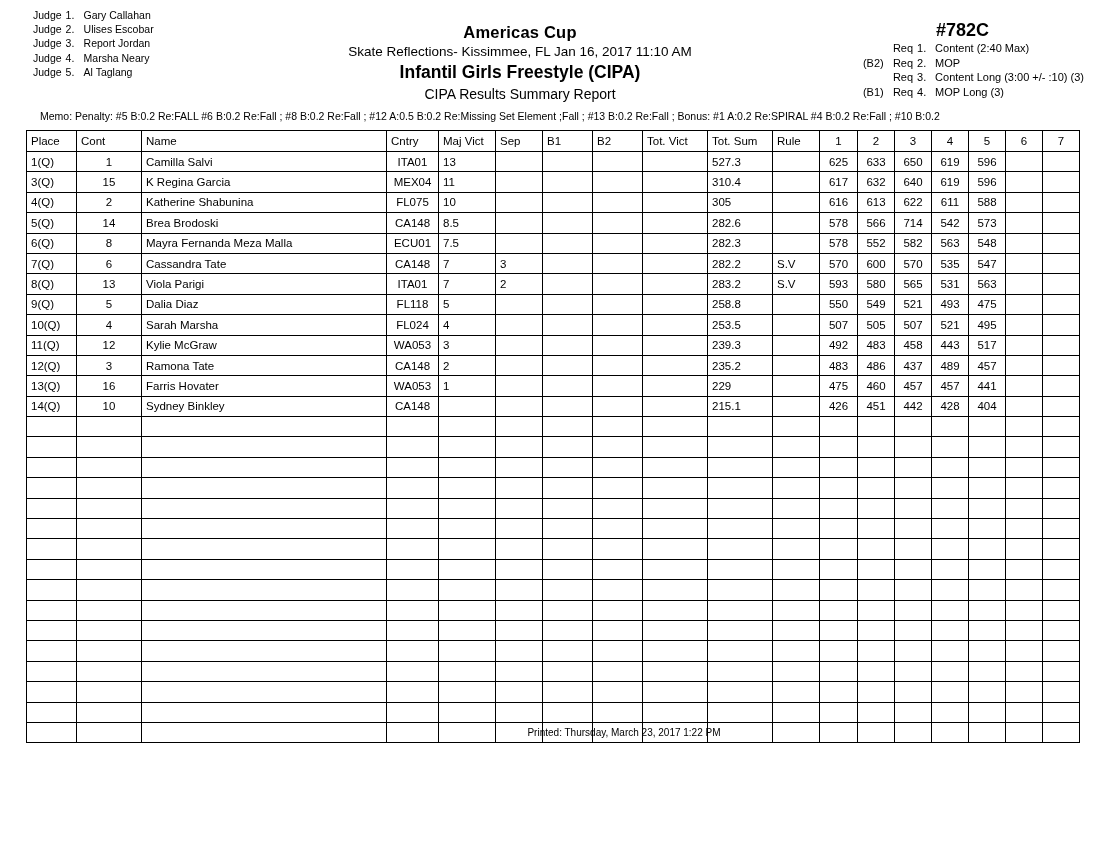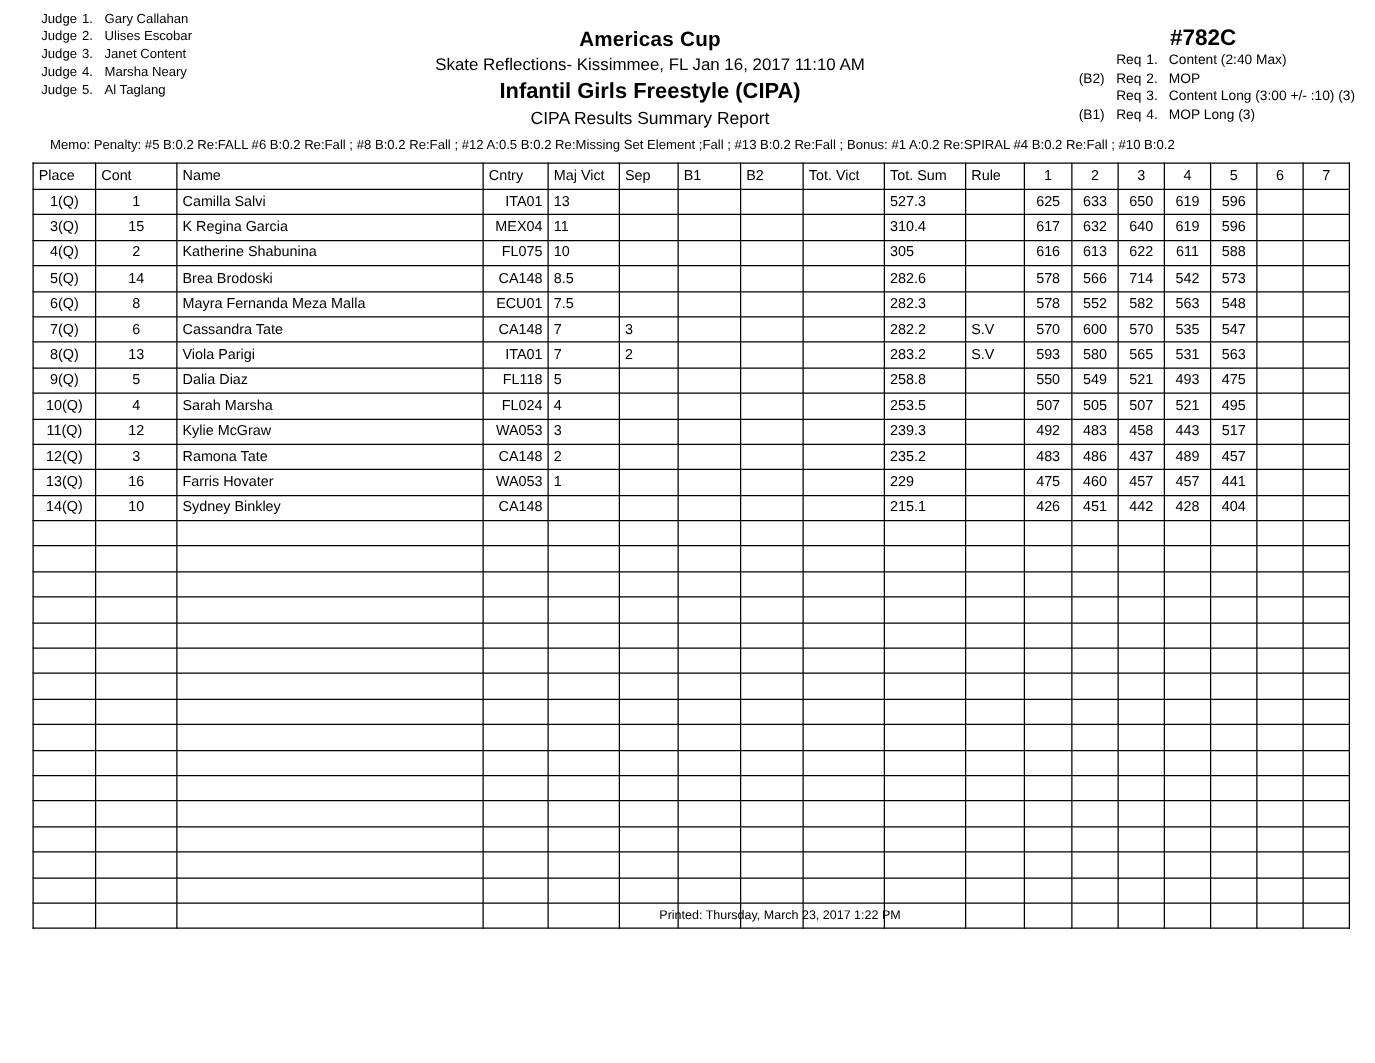--- a/index.html
+++ b/index.html
@@ -135,24 +135,24 @@
     overflow: hidden;
     white-space: nowrap;
   }
   table.grid thead th {
     text-align: left;
     border-bottom: 1.6px solid #000;
     height: 20px;
   }
   table.grid thead th.c { text-align: center; }
 
-  td.place   { text-align: center; padding-right: 8px; }
+  td.place   { text-align: left; padding-right: 8px; }
   td.cont    { text-align: center; }
   td.name    { text-align: left; padding-left: 7px; }
-  td.cntry   { text-align: right; padding-left: 5px; margin-left: 20px; }
+  td.cntry   { text-align: center; padding-left: 5px; margin-left: 20px; }
   td.majvict { text-align: left; padding-left: 7px; }
   td.sep     { text-align: left; padding-left: 9px; }
   td.b1, td.b2, td.totvict { text-align: left; }
   td.totsum  { text-align: left; padding-left: 6px; }
   td.rule    { text-align: left; padding-left: 5px; }
   td.jscore  { text-align: center; }
 
   .footer {
     position: absolute;
     left: 0;
@@ -165,21 +165,21 @@
   }
 </style>
 </head>
 <body>
 
 <div class="header">
 
   <div class="judges">
       <div class="judge-line"><span class="jlabel">Judge</span><span class="jnum">1.</span><span class="jname">Gary Callahan</span></div>
       <div class="judge-line"><span class="jlabel">Judge</span><span class="jnum">2.</span><span class="jname">Ulises Escobar</span></div>
-      <div class="judge-line"><span class="jlabel">Judge</span><span class="jnum">3.</span><span class="jname">Janet Content</span></div>
+      <div class="judge-line"><span class="jlabel">Judge</span><span class="jnum">3.</span><span class="jname">Report Jordan</span></div>
       <div class="judge-line"><span class="jlabel">Judge</span><span class="jnum">4.</span><span class="jname">Marsha Neary</span></div>
       <div class="judge-line"><span class="jlabel">Judge</span><span class="jnum">5.</span><span class="jname">Al Taglang</span></div>
     </div>
 
   <div class="title-block">
     <div class="t-event">Americas Cup</div>
     <div class="t-venue">Skate Reflections- Kissimmee, FL  Jan 16, 2017  11:10 AM</div>
     <div class="t-category">Infantil Girls Freestyle (CIPA)</div>
     <div class="t-report">CIPA Results Summary Report</div>
   </div>

